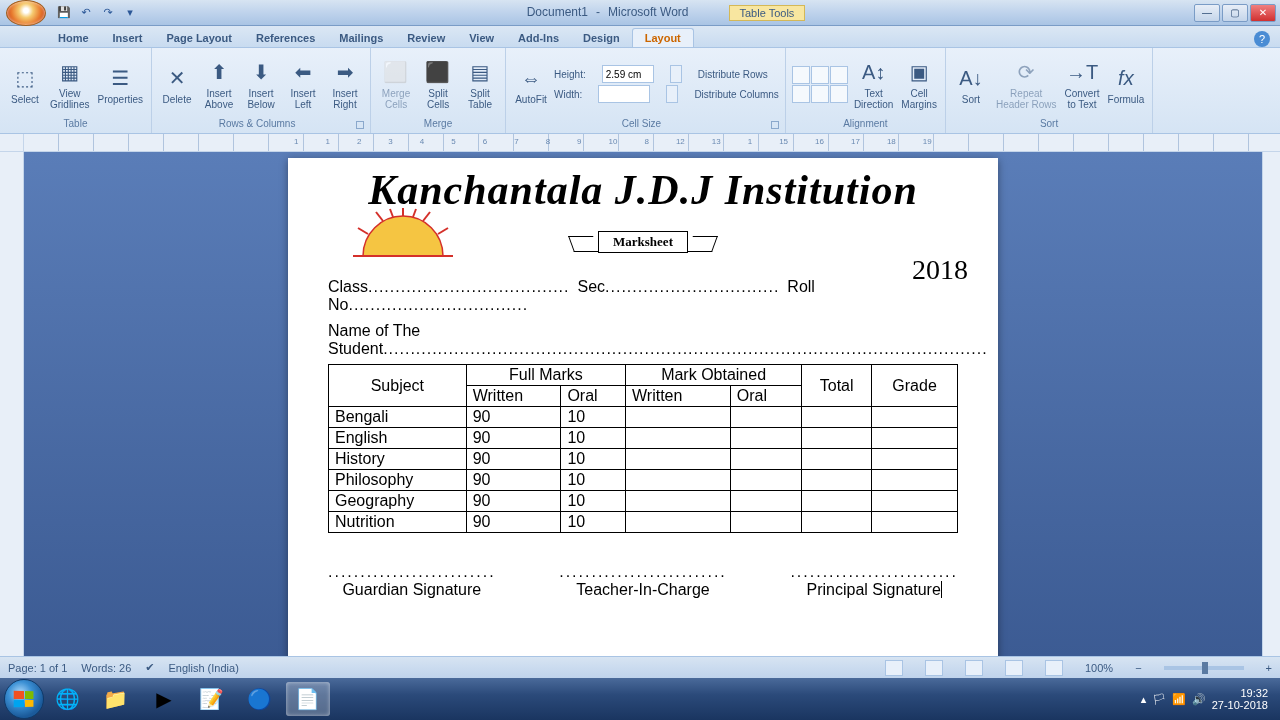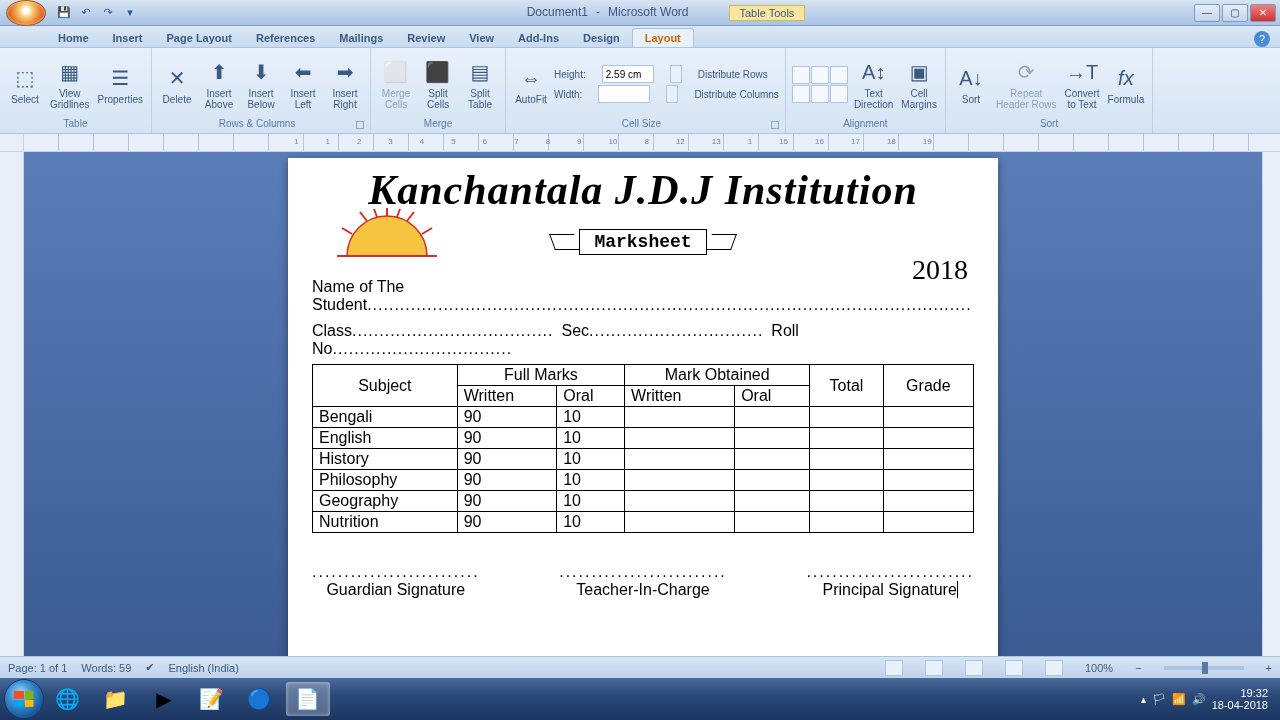--- a/index.html
+++ b/index.html
@@ -42,29 +42,29 @@
 
 .ruler-row { height: 18px; background: #e8eff8; border-bottom: 1px solid #c4d5ea; display: flex; }
 .ruler-corner { width: 24px; border-right: 1px solid #c4d5ea; }
 .ruler { flex: 1; position: relative; font-size: 8px; color: #6a8ab2; background: repeating-linear-gradient(to right, transparent 0, transparent 34px, #b0c4de 34px, #b0c4de 35px); padding-left: 270px; }
 .ruler-nums { display: flex; gap: 27px; padding-top: 3px; }
 
 
 .doc-area { display: flex; height: 520px; background: #a9c4e4; }
 .vruler { width: 24px; background: #e8eff8; border-right: 1px solid #c4d5ea; }
 .page-wrap { flex: 1; display: flex; justify-content: center; padding-top: 6px; background: linear-gradient(to bottom, #5a7db8, #3b5a92); overflow: hidden; }
-.page { width: 710px; background: #fff; box-shadow: 0 2px 8px rgba(0,0,0,0.4); padding: 8px 24px; position: relative; }
+.page { width: 710px; background: #fff; box-shadow: 0 2px 8px rgba(0,0,0,0.4); padding: 8px 40px; position: relative; }
 .vscroll { width: 18px; background: #e8eff8; border-left: 1px solid #c4d5ea; }
 
 
 .doc-title { font-family: "Times New Roman", serif; font-size: 42px; font-weight: bold; font-style: italic; text-align: center; letter-spacing: 1px; }
 .doc-sub { font-family: "Times New Roman", serif; font-size: 18px; text-align: center; margin-top: 2px; }
 .logo-row { display: flex; align-items: center; justify-content: center; position: relative; height: 56px; }
 .sun-logo { position: absolute; left: 20px; top: -8px; }
-.banner { border: 1.5px solid #000; padding: 2px 14px; font-family: Liberation Mono, monospace; font-size: 18px; font-weight: bold; position: relative; }
+.banner { border: 1.5px solid #000; padding: 2px 14px; font-family: Liberation Serif, serif; font-size: 13px; font-weight: bold; position: relative; }
 .banner::before, .banner::after { content: ""; position: absolute; top: 4px; width: 24px; height: 14px; border: 1.5px solid #000; }
 .banner::before { left: -28px; border-right: none; transform: skewX(20deg); }
 .banner::after { right: -28px; border-left: none; transform: skewX(-20deg); }
 .year { position: absolute; right: 30px; top: 96px; font-family: "Times New Roman", serif; font-size: 28px; font-weight: normal; }
 .field-line { font-family: "Times New Roman", serif; font-size: 16px; margin-top: 8px; }
 .dots { letter-spacing: 1px; }
 
 .marks-table { width: 100%; border-collapse: collapse; margin-top: 6px; font-family: "Times New Roman", serif; font-size: 16px; }
 .marks-table td, .marks-table th { border: 1px solid #000; padding: 1px 6px; font-weight: normal; text-align: left; }
 .marks-table th { text-align: center; }
@@ -325,26 +325,26 @@
               <line x1="90" y1="28" x2="100" y2="22"></line>
             <line x1="45" y1="11" x2="42" y2="3"></line>
               <line x1="65" y1="11" x2="68" y2="3"></line>
           </g>
           <line x1="5" y1="50" x2="105" y2="50" stroke="#d4302a" stroke-width="2"></line>
         </svg>
         <div class="banner">Marksheet</div>
       </div>
       <div class="year">2018</div>
 
-      <div class="field-line"><span>Name of The Student</span><span class="dots">...............................................................................................................</span></div>
       <div class="field-line">
         <span>Class</span><span class="dots">.....................................</span>
         &nbsp;<span>Sec</span><span class="dots">................................</span>
         &nbsp;<span>Roll No</span><span class="dots">.................................</span>
       </div>
+      <div class="field-line"><span>Name of The Student</span><span class="dots">...............................................................................................................</span></div>
 
       <table class="marks-table">
         <tbody>
             <tr>
           <th rowspan="2" class="center">Subject</th>
           <th colspan="2" class="center">Full Marks</th>
           <th colspan="2" class="center">Mark Obtained</th>
           <th rowspan="2" class="center">Total</th>
           <th rowspan="2" class="center">Grade</th>
         </tr>
@@ -426,21 +426,21 @@
             <div><span>Principal Signature</span><span class="cursor"></span></div>
           </div>
       </div>
     </div>
   </div>
   <div class="vscroll"></div>
 </div>
 
 <div class="statusbar">
   <span>Page: 1 of 1</span>
-  <span>Words: 59</span>
+  <span>Words: 26</span>
   <span>✔</span>
   <span>English (India)</span>
   <div class="status-right">
     <div class="view-btn"></div>
     <div class="view-btn"></div>
     <div class="view-btn"></div>
     <div class="view-btn"></div>
     <div class="view-btn"></div>
     <span>100%</span>
     <span>−</span>
@@ -466,16 +466,16 @@
   <div class="task-icon">📝</div>
   <div class="task-icon">🔵</div>
   <div class="task-icon active">📄</div>
   <div class="tray">
     <span>▴</span>
     <span>🏳</span>
     <span>📶</span>
     <span>🔊</span>
     <div class="tray-time">
       <div>19:32</div>
-      <div>18-04-2018</div>
+      <div>27-10-2018</div>
     </div>
   </div>
 </div>
 
 </body></html>

